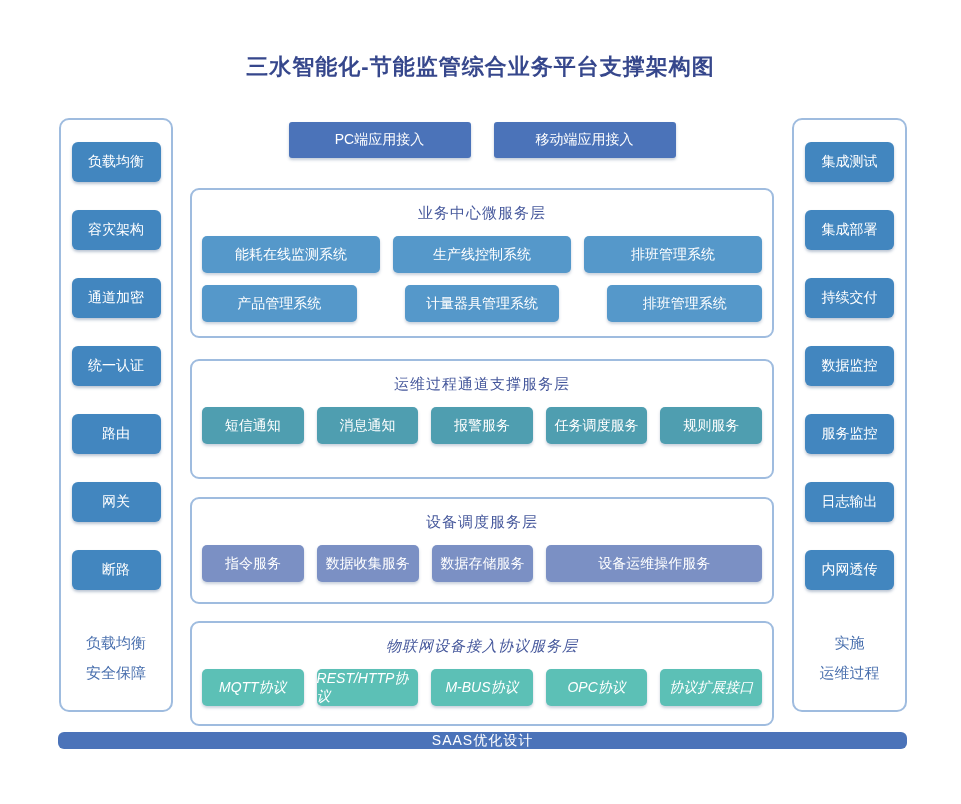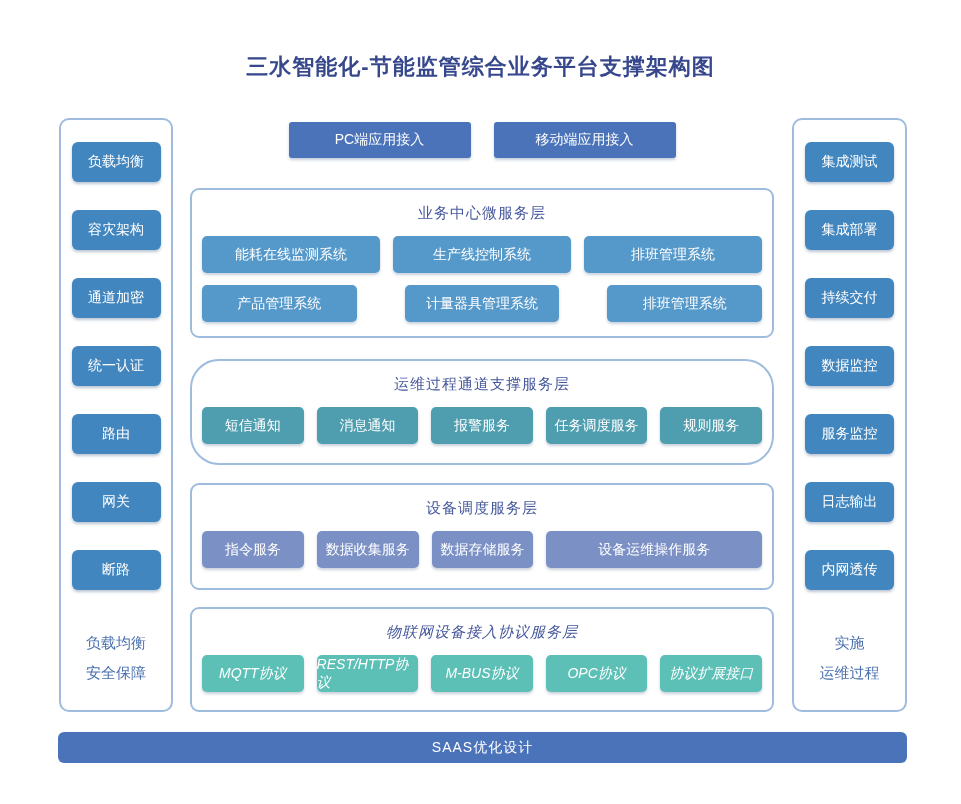--- a/index.html
+++ b/index.html
@@ -33,41 +33,41 @@
   .access-btn{
     width:182px;height:36px;background:var(--accent-bar-bg,#4b73b9);color:#fff;
     font-size:14px;display:flex;align-items:center;justify-content:center;
     border-radius:3px;box-shadow:0 2px 3px rgba(60,90,130,.3);
   }
   .layer{
     box-sizing:border-box;border:2px solid var(--panel-border,#9fbcdf);
     border-radius:9px;background:#fff;padding:8px 10px 0;
   }
   .layer-0{margin-top:30px;height:150px;}
-  .layer-1{margin-top:21px;height:106px;border-radius:29px;}
+  .layer-1{margin-top:21px;height:120px;}
   .layer-2{margin-top:18px;height:107px;}
   .layer-3{margin-top:17px;height:105px;font-style:italic;}
   .layer-title{
     text-align:center;color:var(--layer-title-text,#46589c);font-size:15px;
     margin-top:6px;letter-spacing:1px;
   }
   .row{display:flex;gap:13px;margin-top:13px;}
   .row.second{margin-top:12px;gap:48px;}
   .box{
     flex:1;height:37px;display:flex;align-items:center;justify-content:center;
     color:#fff;font-size:14px;border-radius:5px;
     box-shadow:0 2px 3px rgba(60,90,130,.28);
   }
   .box.wide{flex:2.12;}
   .layer-0 .box{background:var(--layer1-box-bg,#5598ca);}
   .layer-1 .box{background:var(--layer2-box-bg,#4f9eb0);}
   .layer-2 .box{background:var(--layer3-box-bg,#7b90c4);}
   .layer-3 .box{background:var(--layer4-box-bg,#5cc0b6);}
   .bottom-bar{
-    position:absolute;left:58px;top:732px;width:849px;height:31px;box-sizing:border-box;
+    position:absolute;left:58px;top:732px;width:849px;height:17px;box-sizing:border-box;
     background:var(--accent-bar-bg,#4b73b9);color:#fff;font-size:14px;
     display:flex;align-items:center;justify-content:center;border-radius:6px;
     letter-spacing:1px;
   }
 </style>
 </head>
 <body>
 
 <div class="canvas">
 

